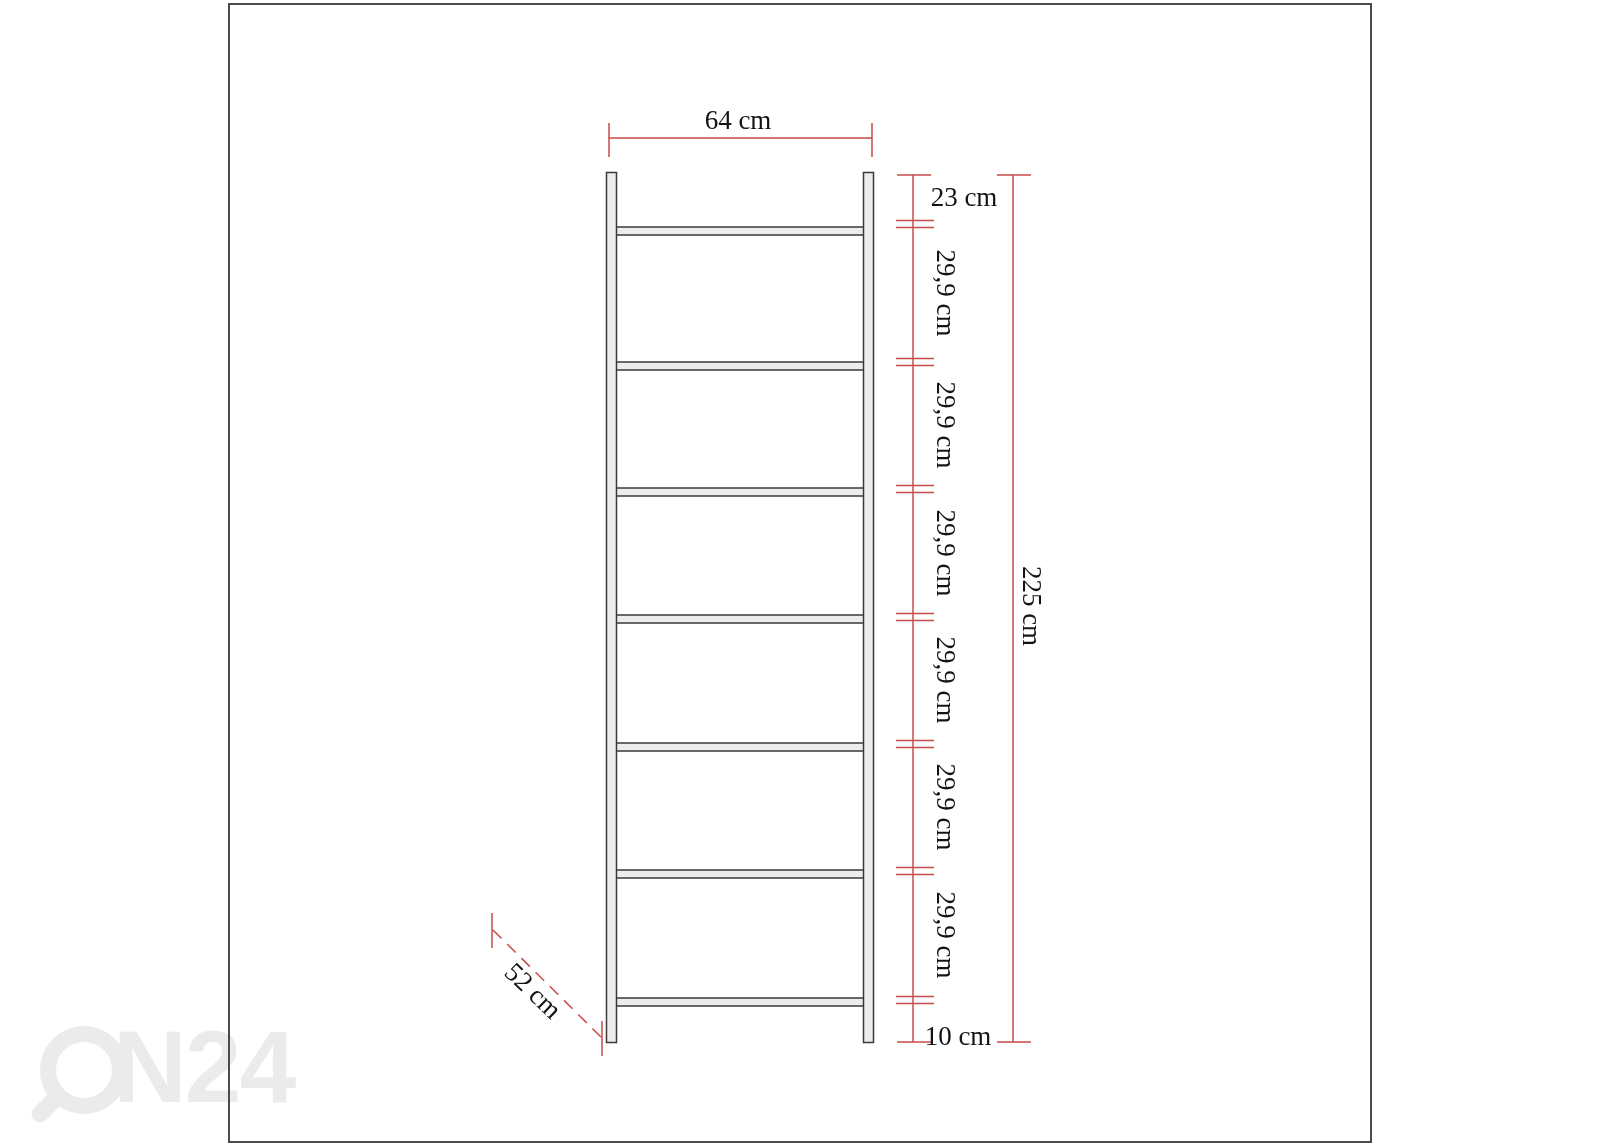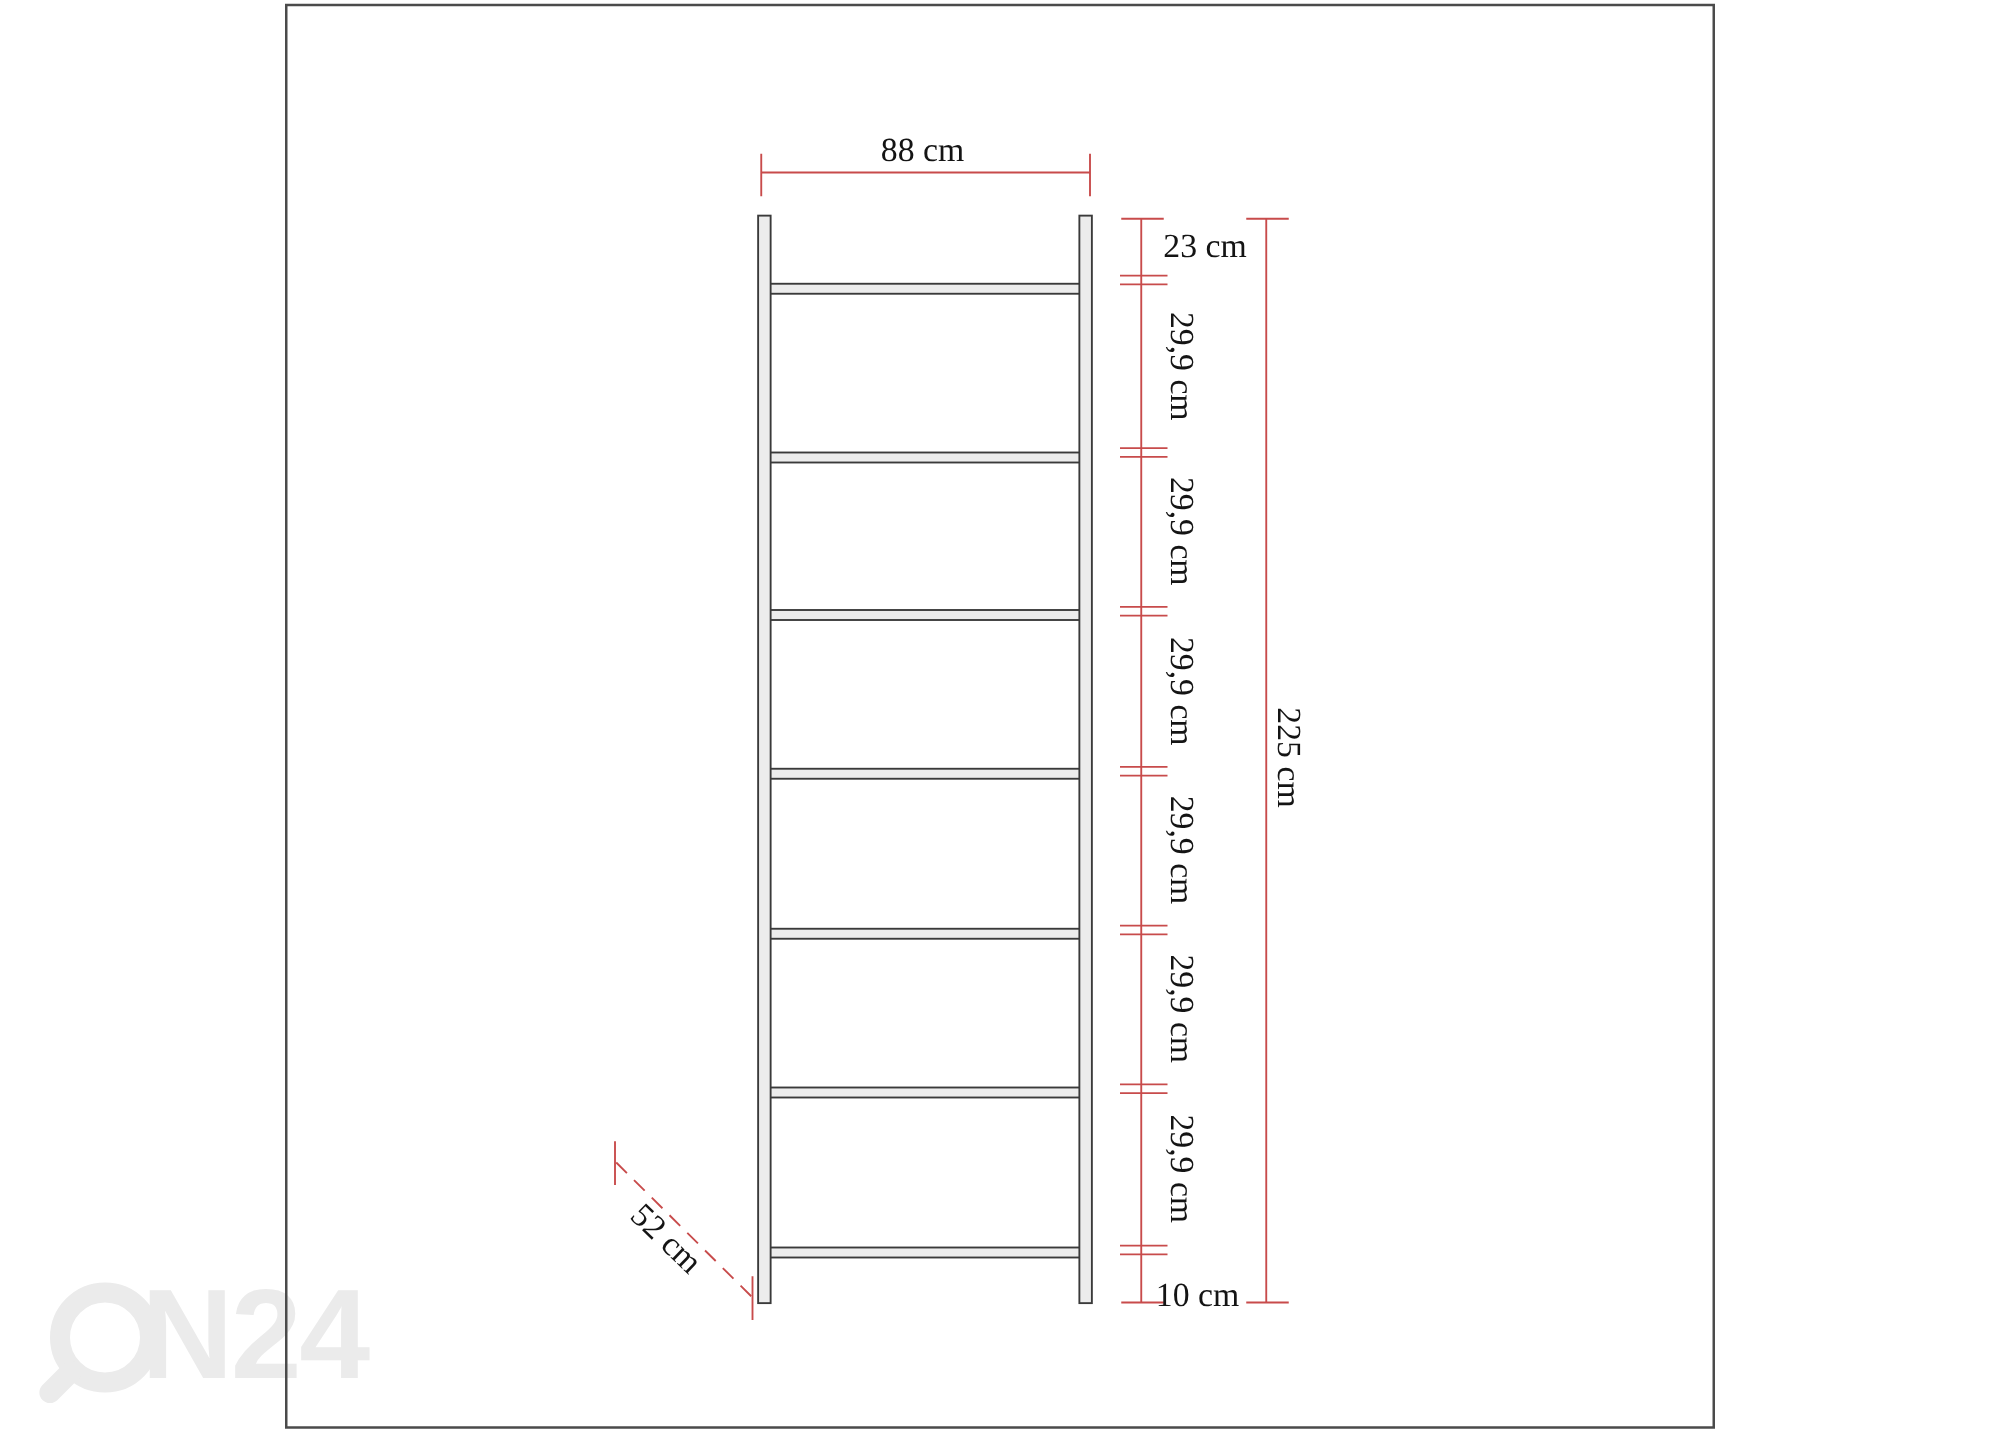--- a/index.html
+++ b/index.html
@@ -138,21 +138,21 @@
     <g>
       <path class="dim" d="M1013,175 V1042 M997,175 H1031 M997,1042 H1031"></path>
     </g>
 
     <g>
       <line class="dim-dashed" x1="493" y1="930" x2="602" y2="1038"></line>
       <path class="dim" d="M492,913 V948 M602,1021 V1056"></path>
     </g>
   </svg>
 
-  <div class="dim-label" style="left:738px; top:120px;">88 cm</div>
+  <div class="dim-label" style="left:738px; top:120px;">64 cm</div>
 
   <div class="dim-label" style="left:964px; top:197px;">23 cm</div>
 
   <div class="dim-label rot90" style="left:945px; top:293px;">29,9 cm</div>
   <div class="dim-label rot90" style="left:945px; top:425px;">29,9 cm</div>
   <div class="dim-label rot90" style="left:945px; top:553px;">29,9 cm</div>
   <div class="dim-label rot90" style="left:945px; top:680px;">29,9 cm</div>
   <div class="dim-label rot90" style="left:945px; top:807px;">29,9 cm</div>
   <div class="dim-label rot90" style="left:945px; top:935px;">29,9 cm</div>
 

